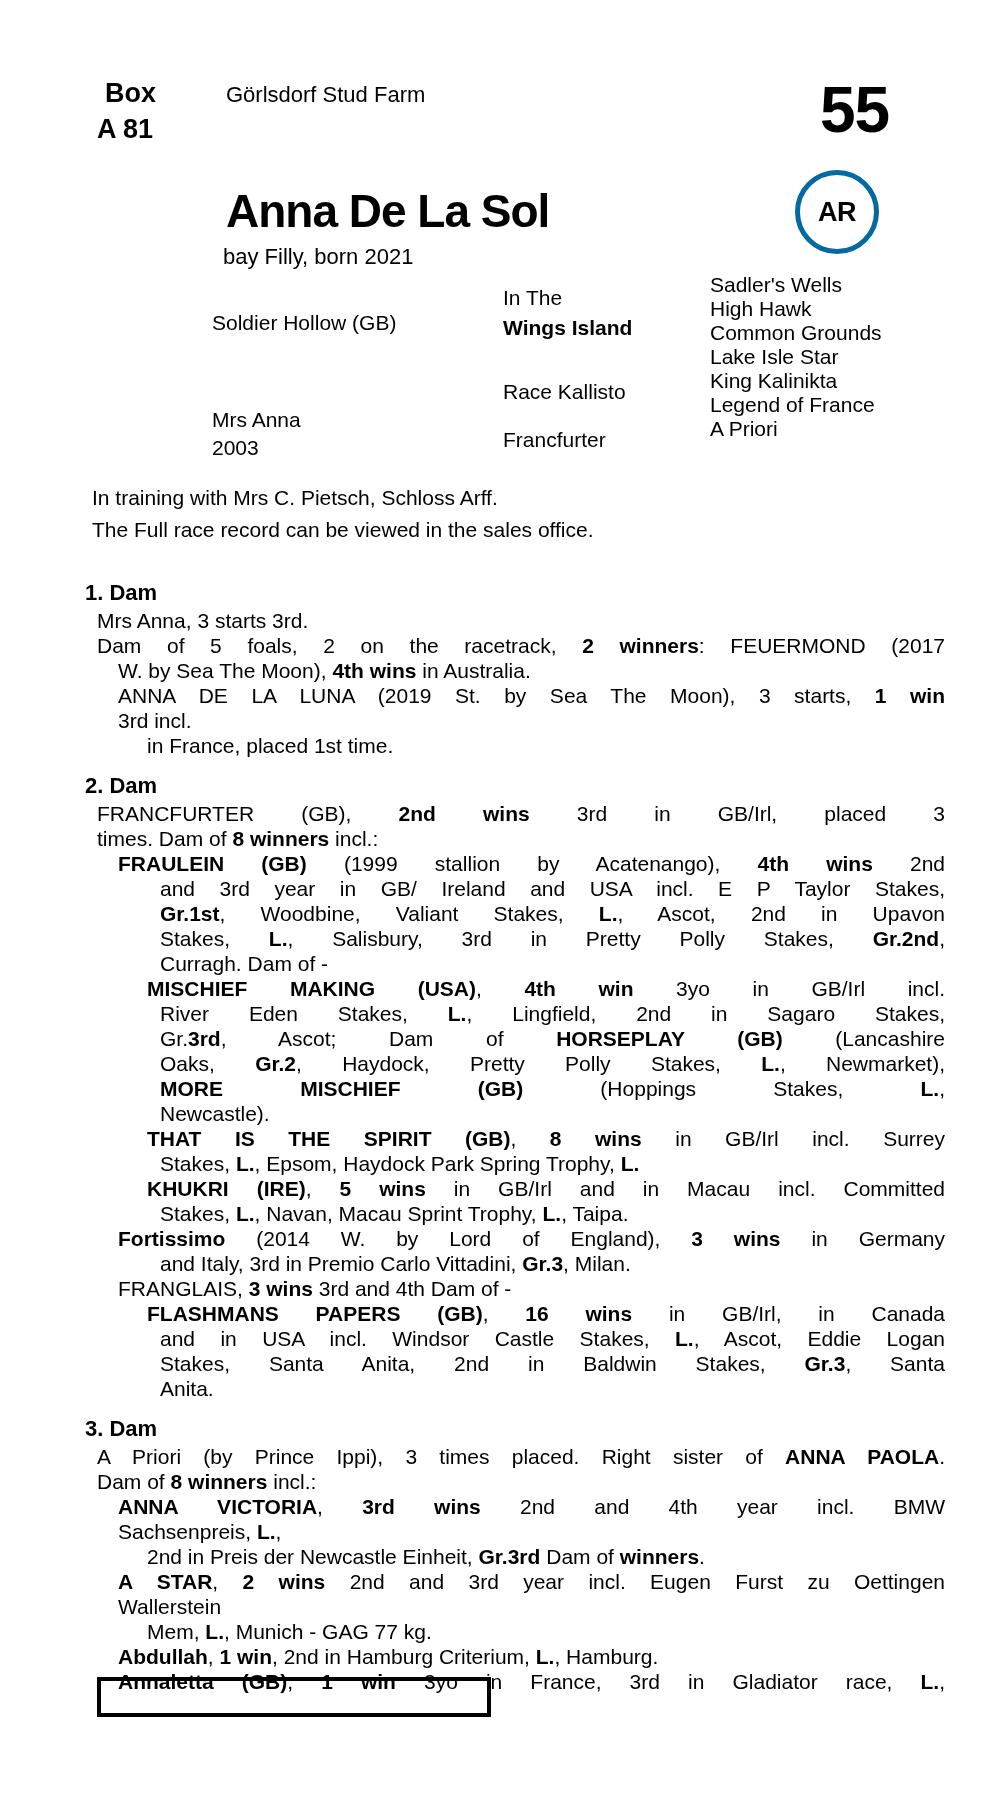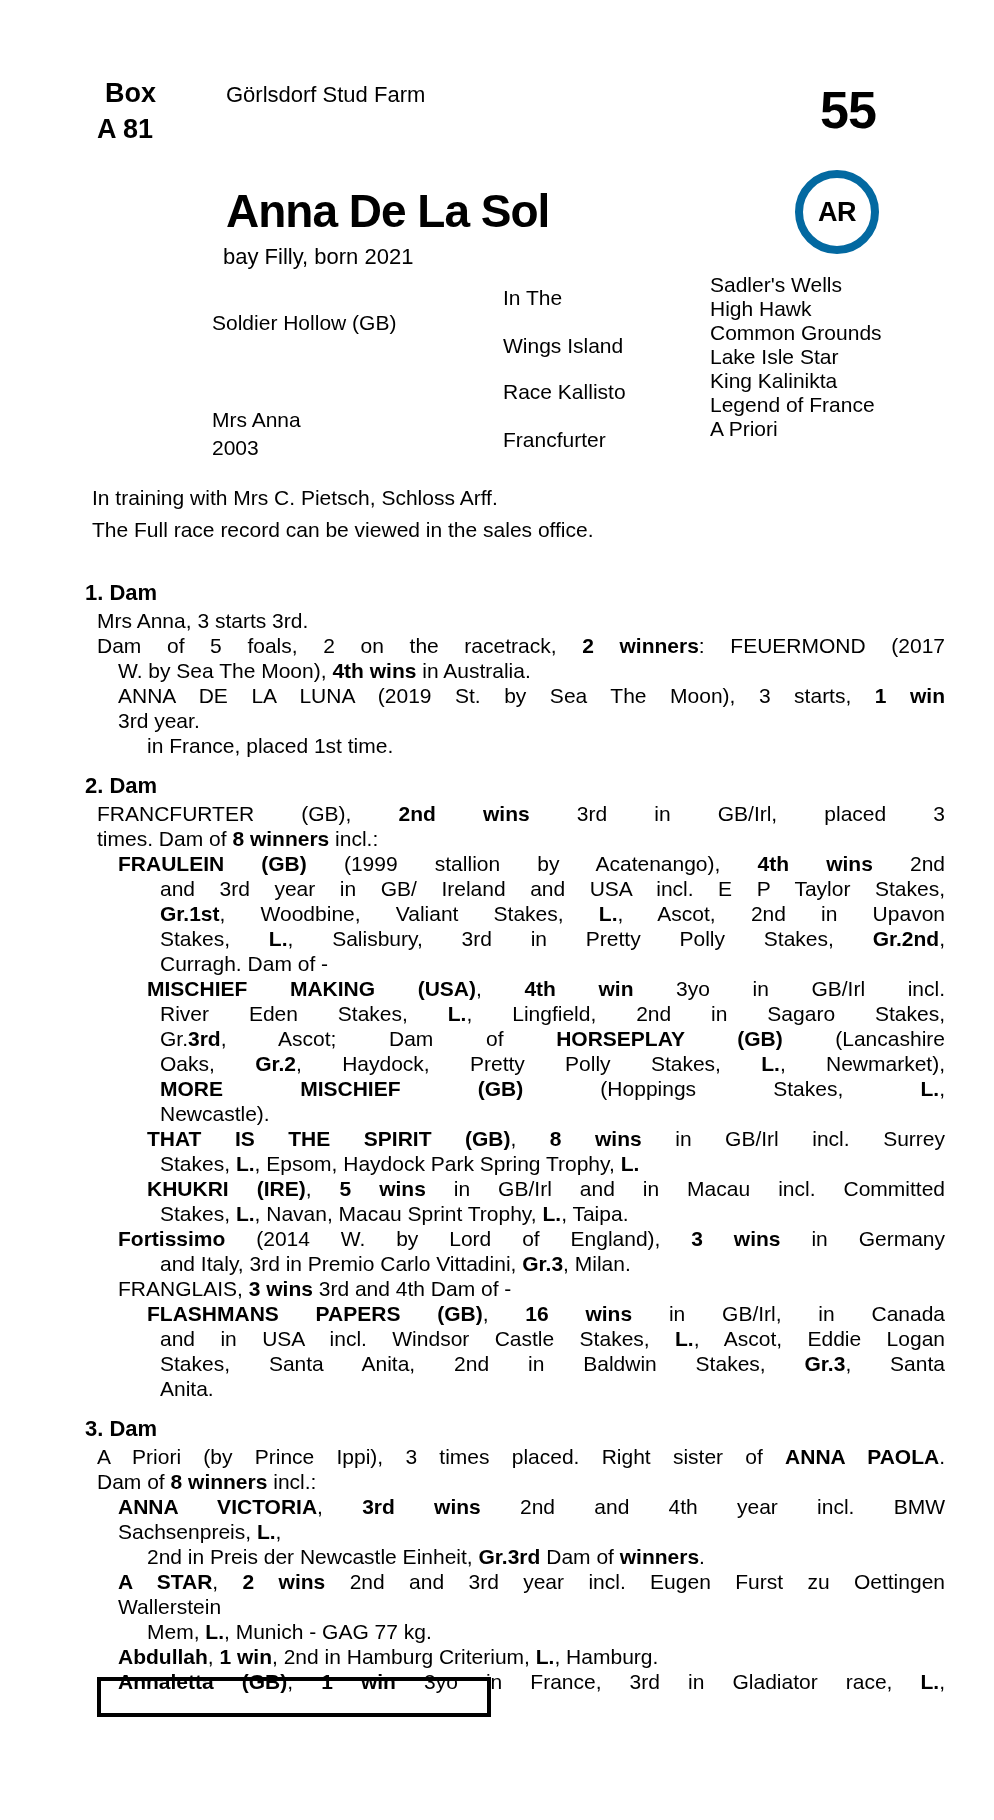--- a/index.html
+++ b/index.html
@@ -9,26 +9,26 @@
     background: #ffffff; color: #000000;
     font-family: "Liberation Sans", "DejaVu Sans", sans-serif;
     position: relative; overflow: hidden;
   }
   .abs { position: absolute; }
 
   
   .box-label   { left:105px; top:78px;  font-size:27px; font-weight:bold; }
   .box-number  { left:97px;  top:114px; font-size:27px; font-weight:bold; }
   .consignor   { left:226px; top:82px;  font-size:22px; }
-  .lot-number  { left:820px; top:82px;  font-size:52px; font-weight:bold; line-height:56px; letter-spacing:-1px; }
+  .lot-number  { left:820px; top:82px;  font-size:64px; font-weight:bold; line-height:56px; letter-spacing:-1px; }
   .horse-name  { left:226px; top:186px; font-size:46px; font-weight:bold; letter-spacing:-1px; line-height:50px; }
   .horse-desc  { left:210px; top:244px; font-size:22px;margin-left:13px; }
   .ar-badge {
     left:795px; top:170px; width:84px; height:84px;
-    border:8px solid #0369a1; border-radius:50%;
+    border:5px solid #0369a1; border-radius:50%;
     display:flex; align-items:center; justify-content:center;
     font-size:27px; font-weight:bold; letter-spacing:-0.5px;
   }
 
   
   .ped { font-size:21px; line-height:24px; white-space:nowrap; }
   .gen3-col div { height:24px; }
 
   
   .note { font-size:21px; }
@@ -62,21 +62,21 @@
 <div class="abs ar-badge">
   <span>AR</span>
 </div>
 
 <div>
   <div class="abs ped" style="left:212px; top:311px;">Soldier Hollow (GB)</div>
   <div class="abs ped" style="left:212px; top:408px;">Mrs Anna</div>
   <div class="abs ped" style="left:212px; top:436px;">2003</div>
 
   <div class="abs ped" style="left:503px; top:286px;">In The</div>
-  <div class="abs ped" style="left:503px; top:334px;">Wings Island</div>
+  <div class="abs ped" style="left:503px; top:316px;font-weight:bold;">Wings Island</div>
   <div class="abs ped" style="left:503px; top:380px;">Race Kallisto</div>
   <div class="abs ped" style="left:503px; top:428px;">Francfurter</div>
 
   <div class="abs ped gen3-col" style="left:710px; top:273px;">
     <div>Sadler's Wells</div>
     <div>High Hawk</div>
     <div>Common Grounds</div>
     <div>Lake Isle Star</div>
     <div>King Kalinikta</div>
     <div>Legend of France</div>
@@ -86,21 +86,21 @@
 
 <div class="abs note" style="left:92px; top:486px;">In training with Mrs C. Pietsch, Schloss Arff.</div>
 <div class="abs note" style="left:92px; top:518px;">The Full race record can be viewed in the sales office.</div>
 
 <div id="bodytext">
     <div class="ln hd"><span class="b">1. Dam</span></div>
     <div class="ln i0"><span>Mrs Anna, 3 starts 3rd.</span></div>
     <div class="ln i0 j"><span>Dam of 5 foals, 2 on the racetrack, </span><span class="b">2 winners</span><span>: FEUERMOND (2017</span></div>
     <div class="ln i1"><span>W. by Sea The Moon), </span><span class="b">4th wins</span><span> in Australia.</span></div>
     <div class="ln i1 j"><span>ANNA DE LA LUNA (2019 St. by Sea The Moon), 3 starts, </span><span class="b">1 win</span></div>
-    <div class="ln i1"><span>3rd year.</span></div>
+    <div class="ln i1"><span>3rd incl.</span></div>
     <div class="ln i2"><span>in France, placed 1st time.</span></div>
     <div class="ln hd"><span class="b">2. Dam</span></div>
     <div class="ln i0 j"><span>FRANCFURTER (GB), </span><span class="b">2nd wins</span><span> 3rd in GB/Irl, placed 3</span></div>
     <div class="ln i0"><span>times. Dam of </span><span class="b">8 winners</span><span> incl.:</span></div>
     <div class="ln i1 j"><span class="b">FRAULEIN (GB)</span><span> (1999 stallion by Acatenango), </span><span class="b">4th wins</span><span> 2nd</span></div>
     <div class="ln i3 j"><span>and 3rd year in GB/ Ireland and USA incl. E P Taylor Stakes,</span></div>
     <div class="ln i3 j"><span class="b">Gr.1st</span><span>, Woodbine, Valiant Stakes, </span><span class="b">L.</span><span>, Ascot, 2nd in Upavon</span></div>
     <div class="ln i3 j"><span>Stakes, </span><span class="b">L.</span><span>, Salisbury, 3rd in Pretty Polly Stakes, </span><span class="b">Gr.2nd</span><span>,</span></div>
     <div class="ln i3"><span>Curragh. Dam of -</span></div>
     <div class="ln i2 j"><span class="b">MISCHIEF MAKING (USA)</span><span>, </span><span class="b">4th win</span><span> 3yo in GB/Irl incl.</span></div>

